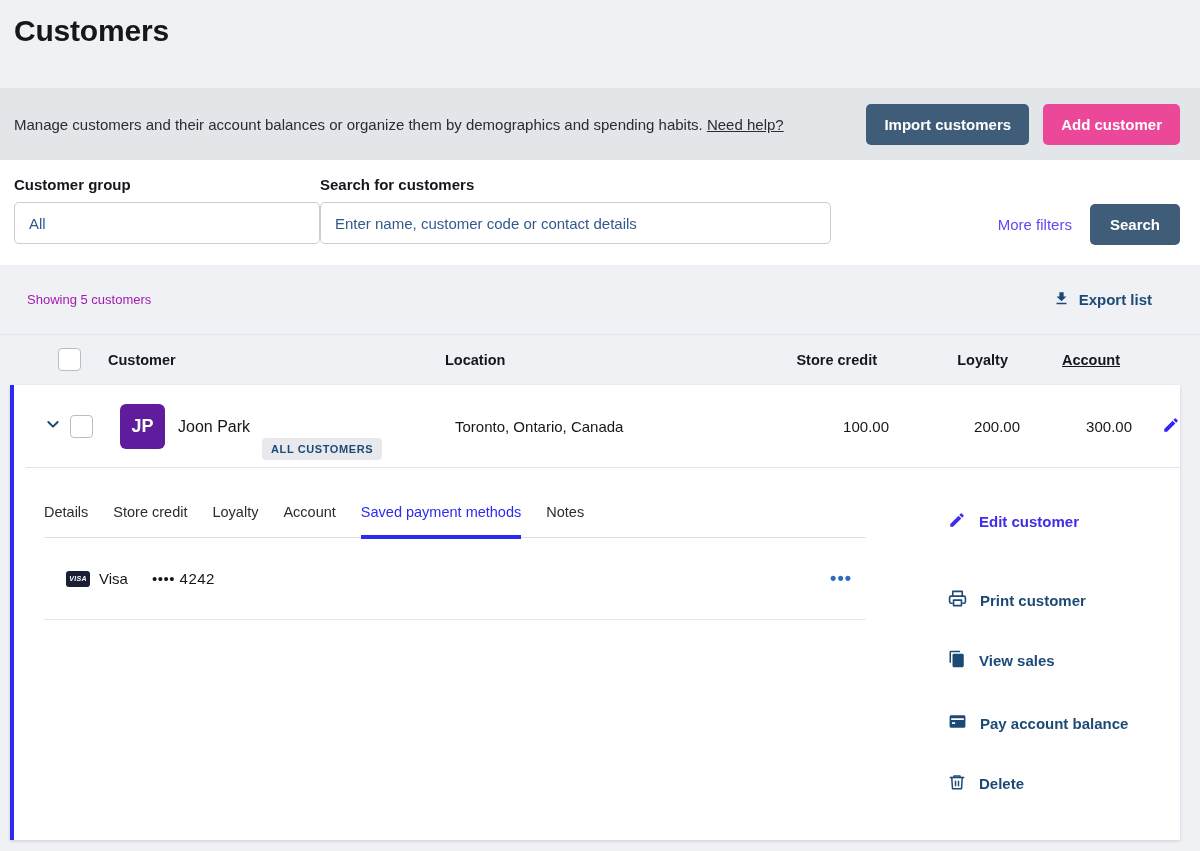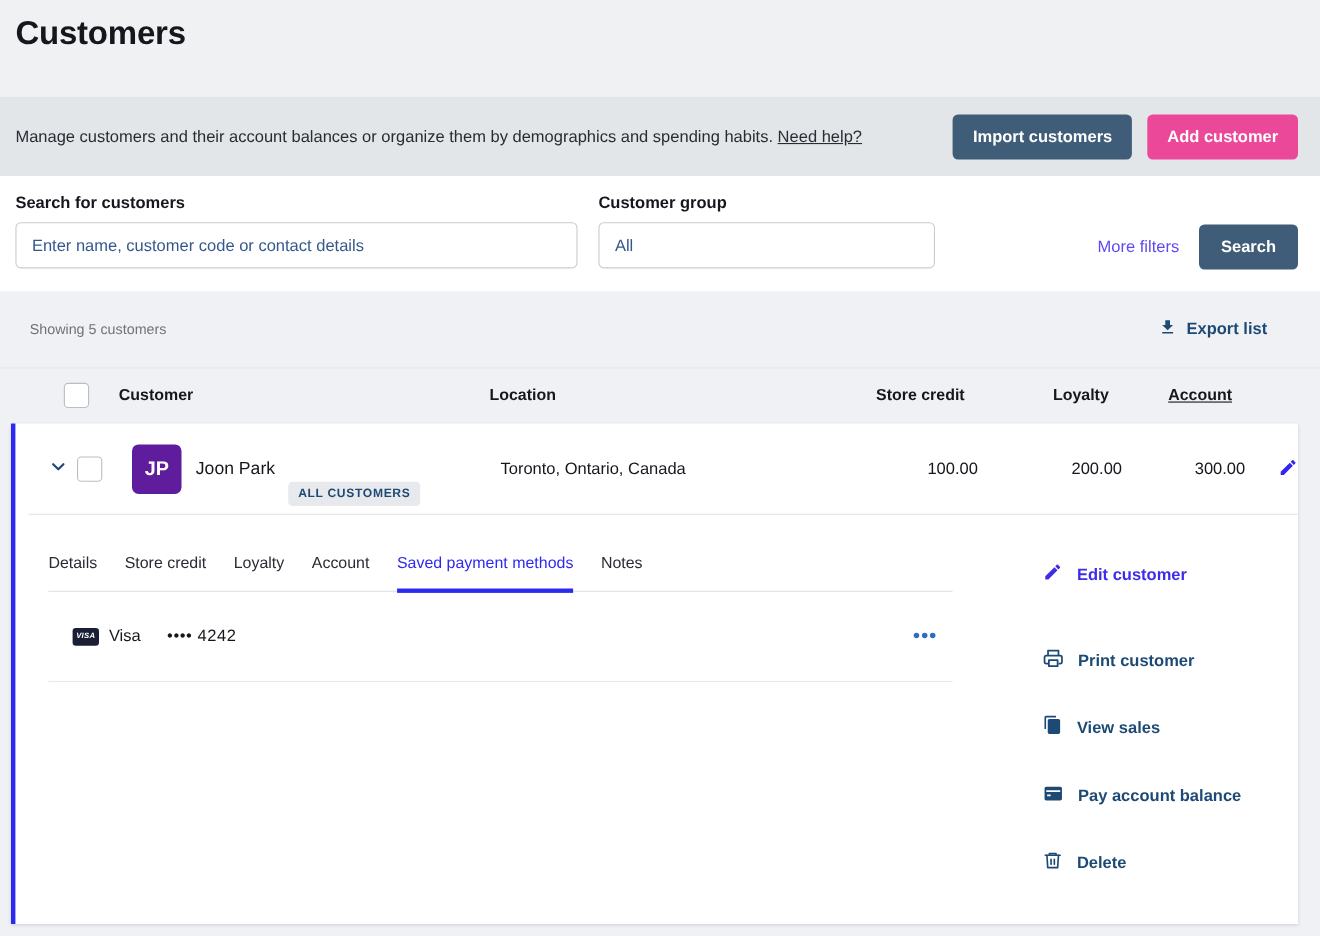--- a/index.html
+++ b/index.html
@@ -65,21 +65,21 @@
   .more-filters { color: #5d4af0; font-size: 15px; text-decoration: none; cursor: pointer; }
   .btn-search { padding: 12px 20px; }
 
   
   .results-section { height: 586px; background: #eff1f5; position: relative; }
   .results-toolbar {
     height: 70px; display: flex; align-items: center;
     padding: 0 48px 0 27px;
     border-bottom: 1px solid #e3e5ea;
   }
-  .showing { font-size: 13px; color: #737373; }
+  .showing { font-size: 13px; color: #a21caf; }
   .export-link {
     margin-left: auto; display: flex; align-items: center; gap: 9px;
     color: #1d4a75; font-size: 15px; font-weight: 700; cursor: pointer;
   }
 
   .table-header { height: 50px; position: relative; font-size: 14.5px; font-weight: 700; }
   .table-header .cell { position: absolute; top: 17px; }
   .hdr-checkbox { position: absolute; left: 58px; top: 13px; }
   .hdr-customer { left: 108px; }
   .hdr-location { left: 445px; }
@@ -180,29 +180,29 @@
 
 <section class="banner">
   <p class="banner-text"><span>Manage customers and their account balances or organize them by demographics and spending habits. </span><a class="need-help">Need help?</a></p>
   <div class="banner-buttons">
     <button class="btn btn-slate">Import customers</button>
     <button class="btn btn-primary">Add customer</button>
   </div>
 </section>
 
 <section class="search-section">
-  <div class="field search-field">
-    <label>Search for customers</label>
-    <input class="text-input" type="text" placeholder="Enter name, customer code or contact details" style="">
-  </div>
   <div class="field group-field">
     <label>Customer group</label>
     <div class="select-box">
       <span>All</span>
     </div>
+  </div>
+  <div class="field search-field">
+    <label>Search for customers</label>
+    <input class="text-input" type="text" placeholder="Enter name, customer code or contact details" style="">
   </div>
   <div class="search-right">
     <a class="more-filters">More filters</a>
     <button class="btn btn-slate btn-search">Search</button>
   </div>
 </section>
 
 <section class="results-section">
 
   <div class="results-toolbar">

